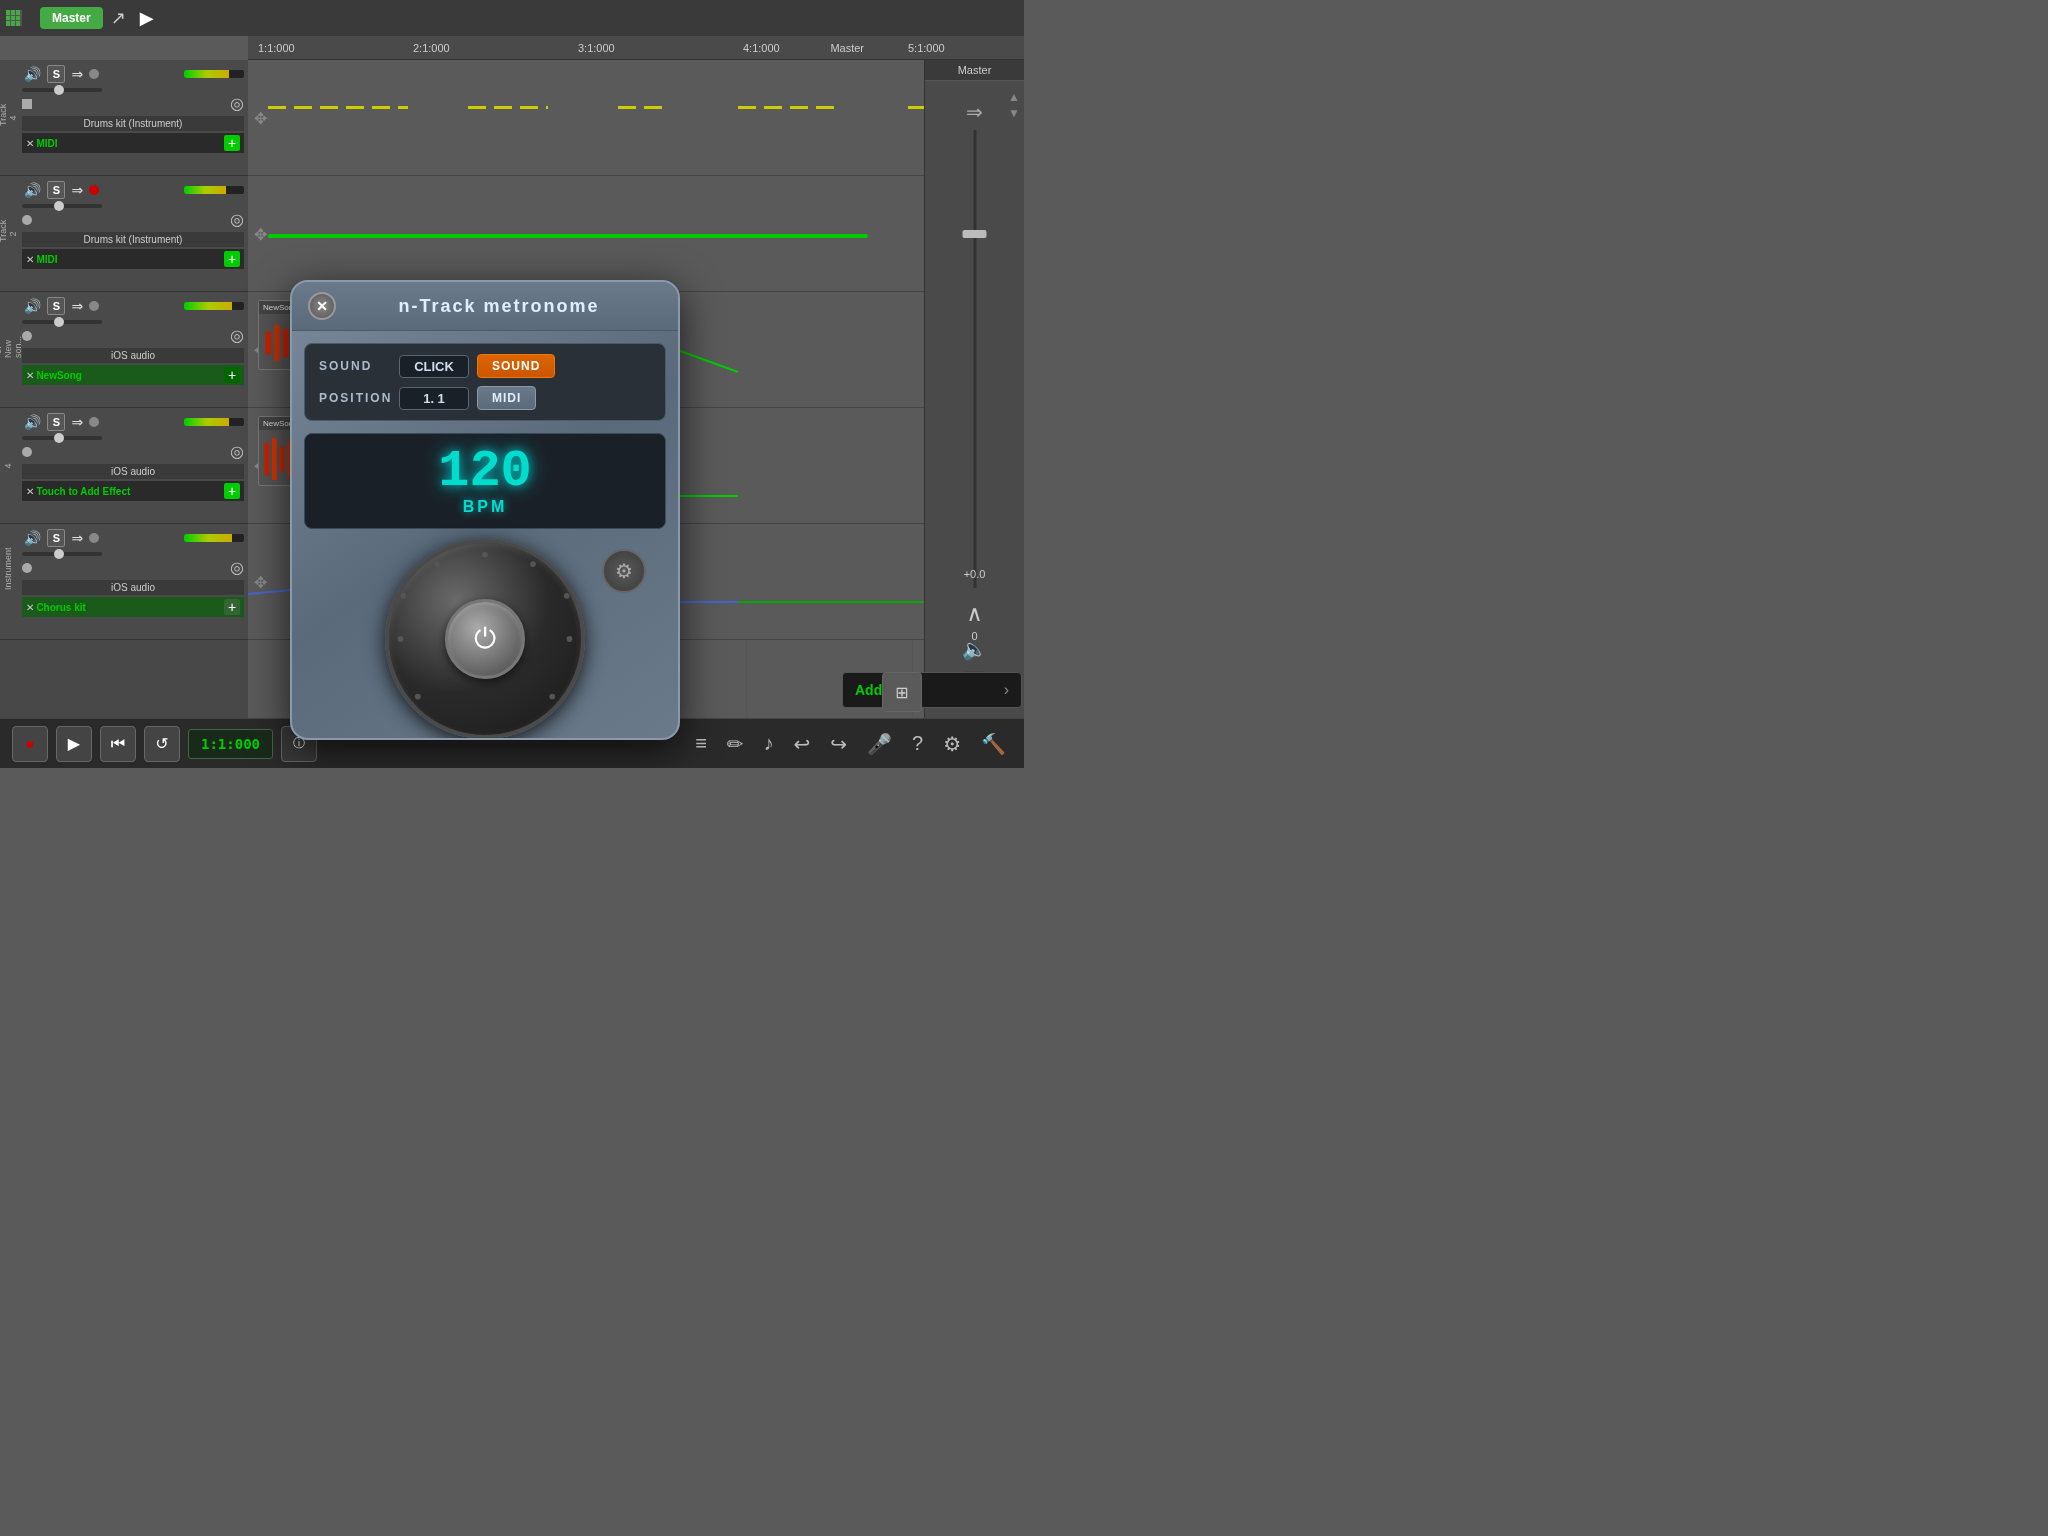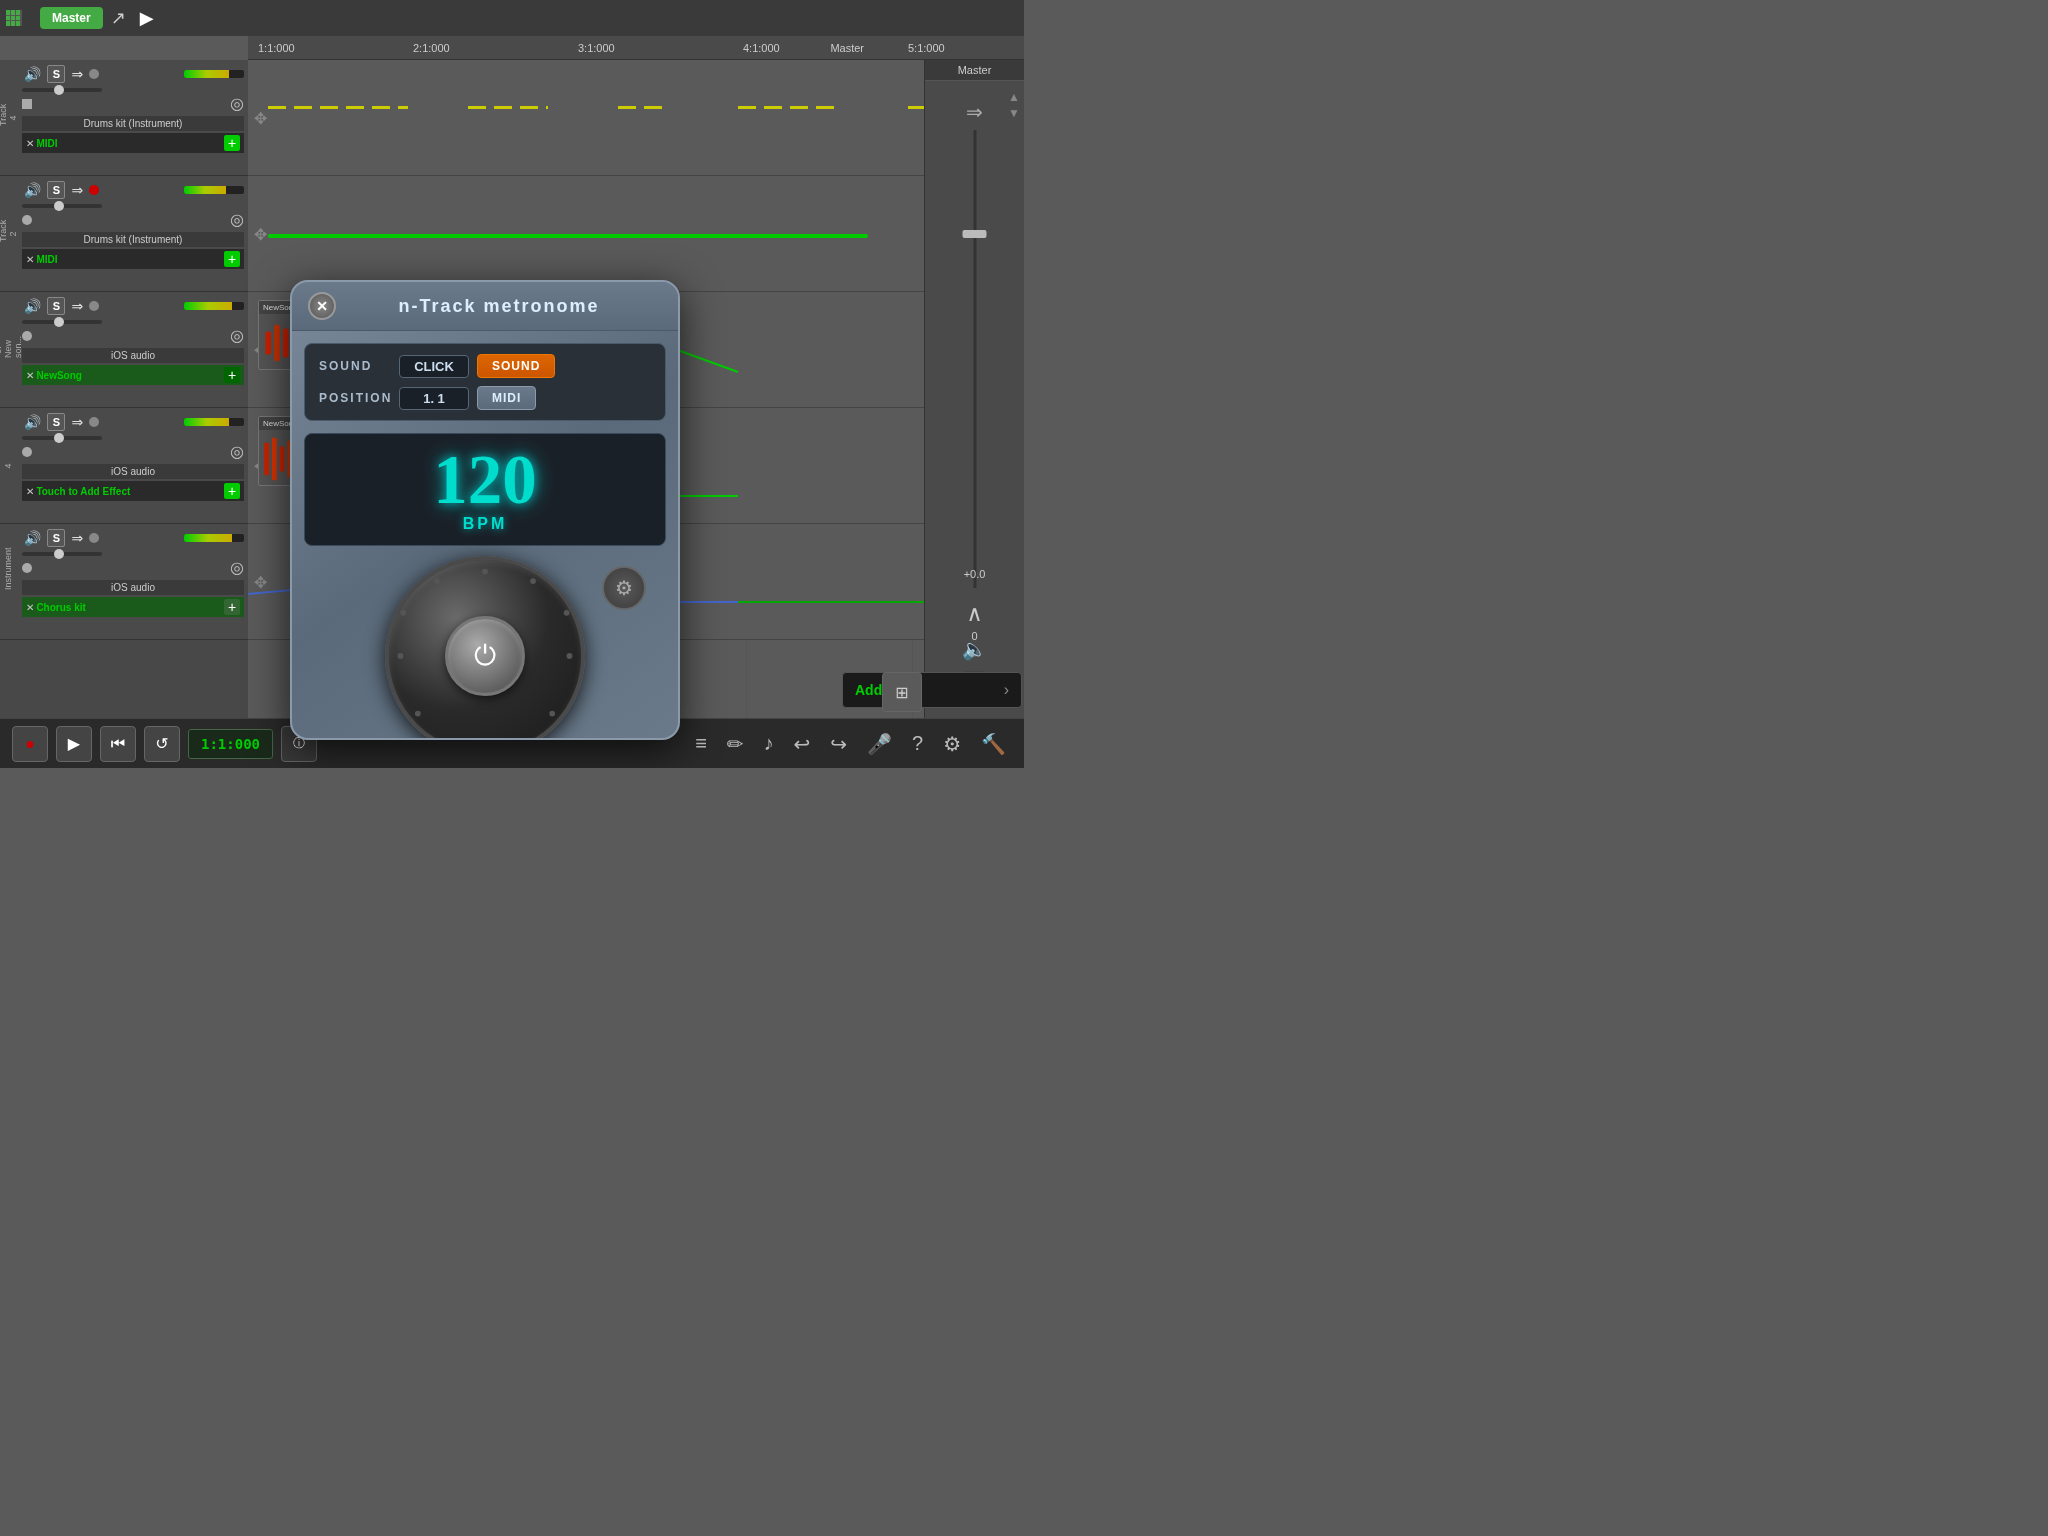--- a/index.html
+++ b/index.html
@@ -446,24 +446,24 @@
 
     .metro-bpm-display {
       margin: 10px 12px;
       background: #1a2028;
       border-radius: 8px;
       padding: 12px;
       text-align: center;
       border: 1px solid #3a4a5a;
     }
     .metro-bpm-number {
-      font-size: 69px;
+      font-size: 52px;
       font-weight: bold;
       color: #00ddcc;
-      font-family: Liberation Serif, serif;
+      font-family: Liberation Mono, monospace;
       text-shadow: 0 0 10px #00aaaa, 0 0 20px #00aaaa;
       line-height: 1;
     }
     .metro-bpm-label {
       color: #00ddcc;
       font-size: 16px;
       font-weight: bold;
       letter-spacing: 3px;
       text-shadow: 0 0 8px #00aaaa;
     }

